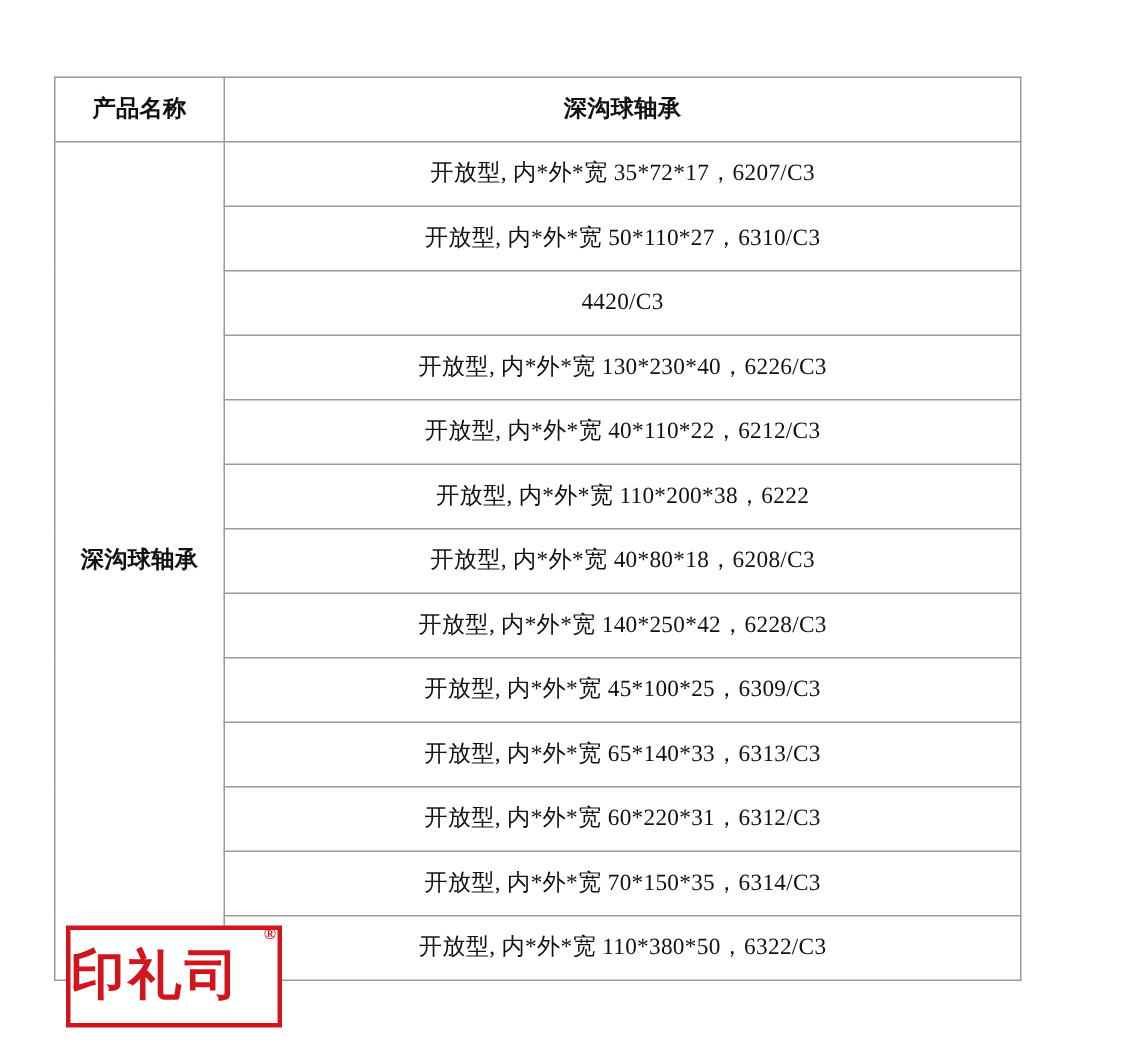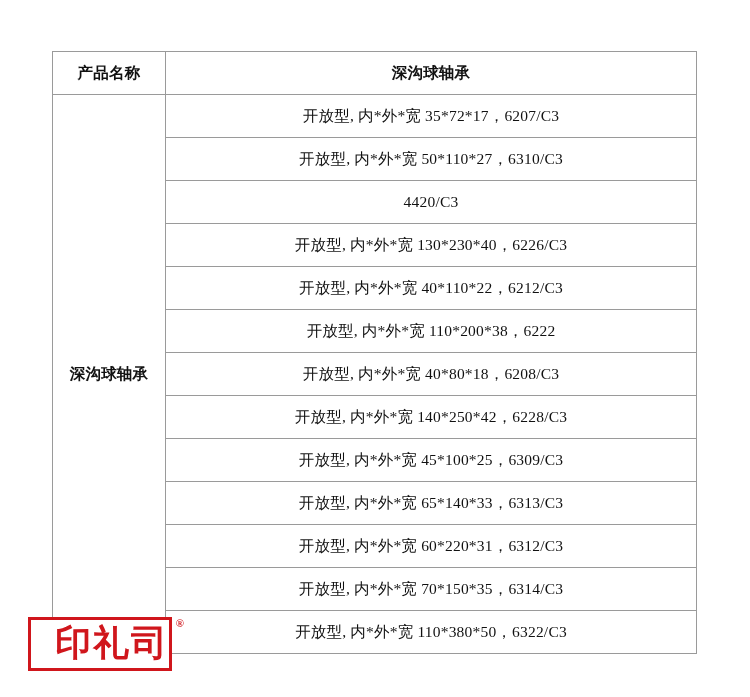--- a/index.html
+++ b/index.html
@@ -10,21 +10,21 @@
   body {
     width: 750px;
     height: 697px;
     position: relative;
     font-family: "Liberation Serif", "DejaVu Serif", serif;
     color: #000000;
     overflow: hidden;
   }
   #spec-table {
     position: absolute;
-    left: 52px;
+    left: 36px;
     top: 51px;
     width: 645px;
     border-collapse: collapse;
     table-layout: fixed;
   }
   #spec-table td {
     border: 1px solid #9a9a9a;
     padding: 0;
     text-align: center;
     vertical-align: middle;
@@ -49,30 +49,30 @@
   }
   #watermark {
     position: absolute;
     left: 28px;
     top: 617px;
     width: 152px;
     height: 58px;
   }
   .stamp {
     position: absolute;
-    left: 0;
+    left: 16px;
     top: 0;
     width: 144px;
-    height: 54px;
+    height: 68px;
     border: 3px solid #d0161c;
     background: #ffffff;
     box-sizing: border-box;
     display: flex;
     align-items: center;
-    justify-content: flex-end;
+    justify-content: flex-start;
   }
   .stamp-text {
     color: #d0161c;
     font-family: "Liberation Serif", "DejaVu Serif", serif;
     font-weight: bold;
     font-size: 36px;
     letter-spacing: 2px;
     line-height: 1;
     padding-bottom: 2px;
   }

